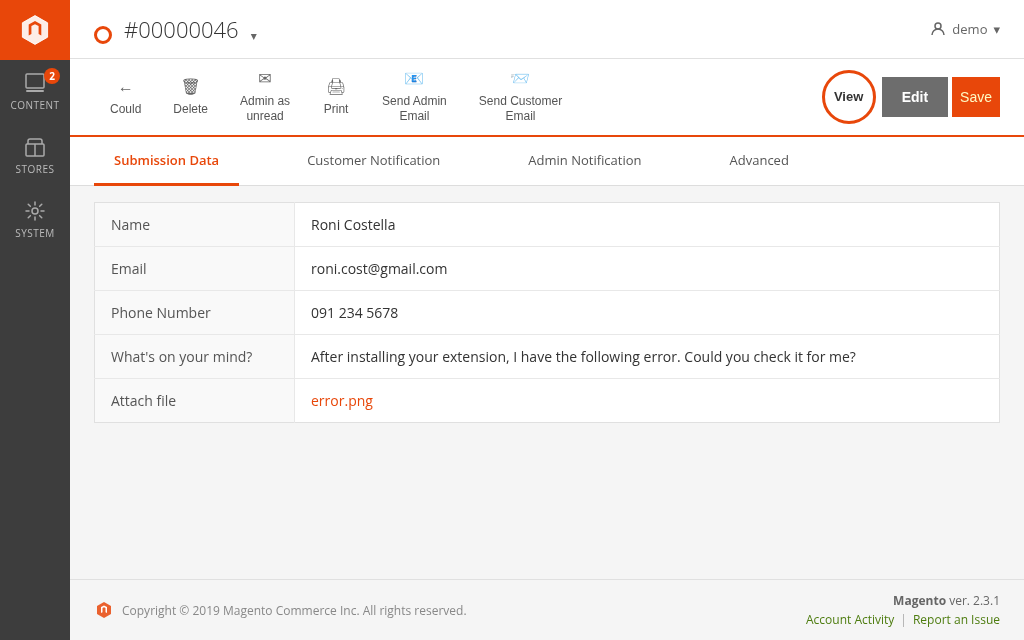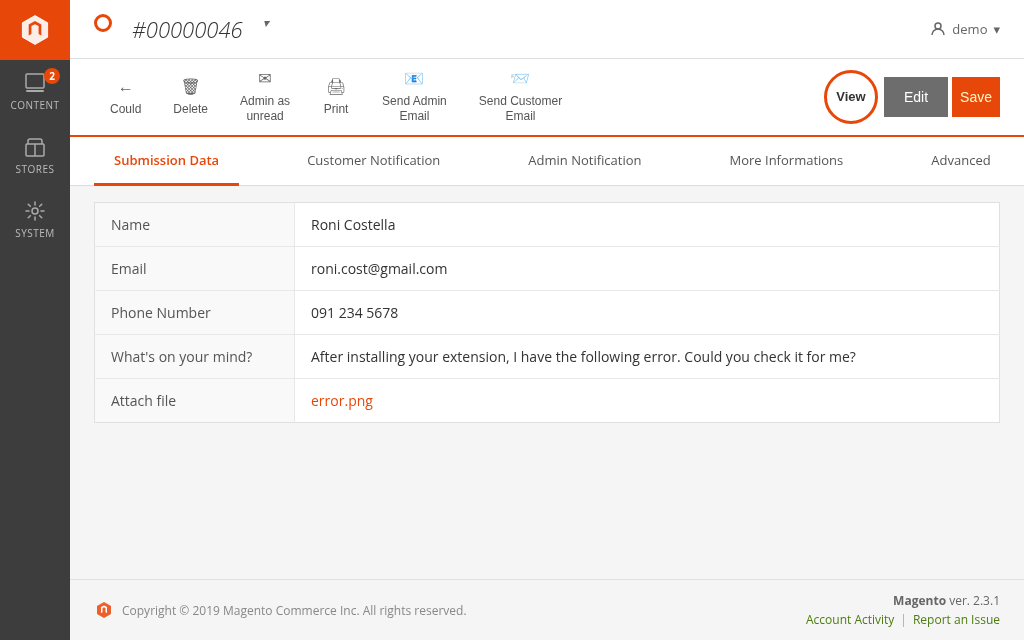--- a/index.html
+++ b/index.html
@@ -92,23 +92,22 @@
     .top-header {
       background: #fff;
       padding: 14px 24px;
       display: flex;
       align-items: center;
       justify-content: space-between;
       border-bottom: 1px solid #e0e0e0;
     }
     .page-title-area {
       display: flex;
-      align-items: flex-start;
-      gap: 20px;
-      font-style: italic;
+      align-items: flex-end;
+      gap: 12px;
     }
     .order-indicator {
       width: 18px;
       height: 18px;
       border-radius: 50%;
       border: 3px solid #e8470a;
       display: inline-block;
     }
     .page-title {
       font-size: 22px;
@@ -182,21 +181,21 @@
       margin-right: 6px;
     }
     .btn-edit {
       background: #6d6d6d;
       color: #fff;
       border: none;
       padding: 12px 20px;
       font-size: 14px;
       cursor: pointer;
       margin-right: 4px;
-      font-weight: 400;
+      font-weight: 700;
     }
     .btn-save {
       background: #e8470a;
       color: #fef9c3;
       border: none;
       padding: 12px 8px;
       font-size: 14px;
       cursor: pointer;
       font-weight: 500;
     }
@@ -416,23 +415,20 @@
 
     <div class="tabs">
       <div class="tab active">
         <span>Submission Data</span>
       </div>
       <div class="tab">
         <span>Customer Notification</span>
       </div>
       <div class="tab">
         <span>Admin Notification</span>
-      </div>
-      <div class="tab">
-        <span>More Informations</span>
       </div>
       <div class="tab">
         <span>Advanced</span>
       </div>
     </div>
 
     <table class="data-table">
       <tbody>
         <tr>
           <td>Name</td>

